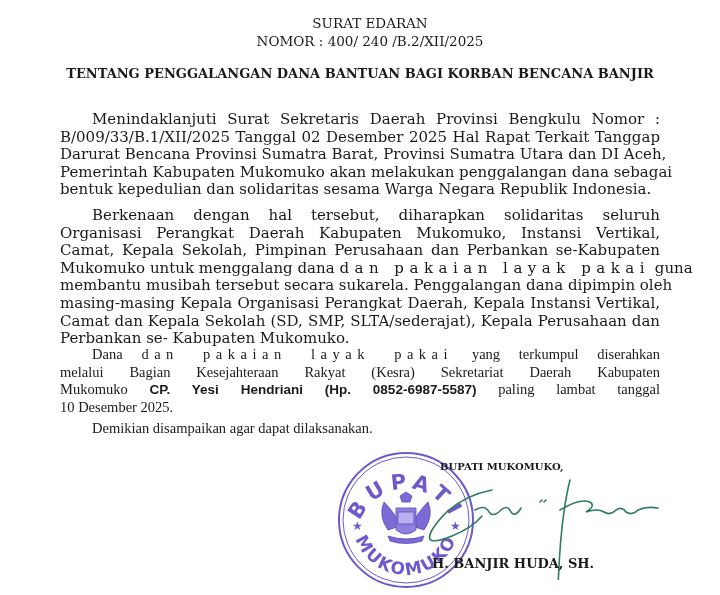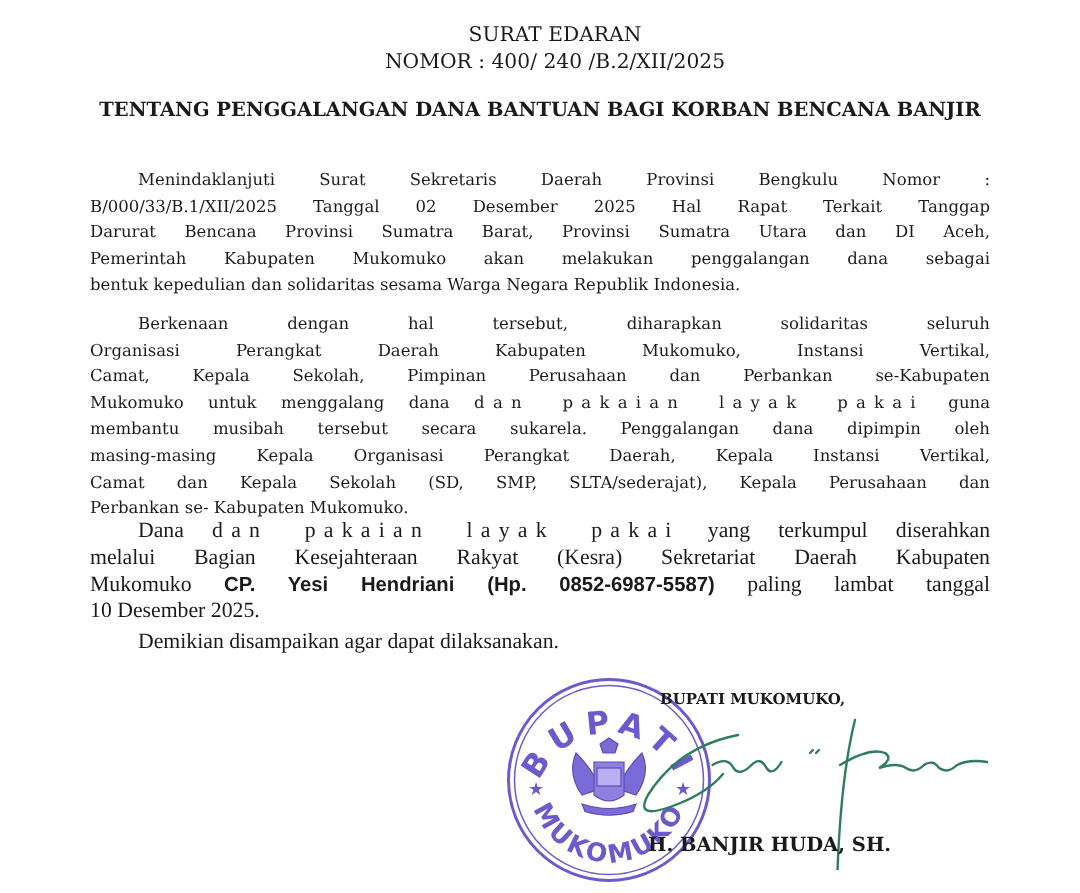--- a/index.html
+++ b/index.html
@@ -3,21 +3,21 @@
   <meta charset="utf-8">
   <style>
     html, body { margin:0; padding:0; background:#ffffff; }
     body { width:720px; height:595px; position:relative; overflow:hidden;
       font-family: "DejaVu Serif", "Liberation Serif", serif; color:#1a1a1a; }
     .page { position:absolute; left:0; top:0; width:636px; height:595px; }
     .hdr { position:absolute; left:0; width:720px; text-align:center; font-size:13.5px; letter-spacing:0; }
     .hdr.t1 { top:15px; left:10px; }
     .hdr.t2 { top:33px; left:10px; }
     .subject { position:absolute; left:60px; width:600px; text-align:center; font-weight:bold; font-size:13px; line-height:18px; top:65px; }
-    .para { position:absolute; left:60px; width:600px; font-size:11px; line-height:17.6px; text-align:justify; }
+    .para { position:absolute; left:60px; width:600px; font-size:15px; line-height:17.6px; text-align:justify; }
     .para .ln { display:block; text-align:justify; text-align-last:justify; white-space:nowrap; overflow:visible; }
     .para .ln.last { text-align-last:left; }
     .ln { height:17.6px; }
     .indent { padding-left:32px; }
     .p1 { top:111px; }
     .p2 { top:207px; }
     .p3 { top:346px; font-family:"Liberation Serif", serif; font-size:14.5px; }
     .p4 { top:420px; font-family:"Liberation Serif", serif; font-size:14.5px; }
     .spaced { letter-spacing:5.5px; }
     .b { font-weight:bold; font-family:"Liberation Sans", sans-serif; font-size:13.5px; }
@@ -33,21 +33,21 @@
 
   <div class="hdr t1">SURAT EDARAN</div>
   <div class="hdr t2">NOMOR : 400/ 240 /B.2/XII/2025</div>
 
   <div class="subject">
     <div>TENTANG PENGGALANGAN DANA BANTUAN BAGI KORBAN BENCANA BANJIR</div>
   </div>
 
   <div class="para p1">
     <span class="ln indent">Menindaklanjuti Surat Sekretaris Daerah Provinsi Bengkulu Nomor :</span>
-    <span class="ln">B/000/33/B.1/XII/2025 Tanggal  02 Desember 2025  Hal Rapat Terkait Tanggap</span>
+    <span class="ln">B/009/33/B.1/XII/2025 Tanggal  02 Desember 2025  Hal Rapat Terkait Tanggap</span>
     <span class="ln">Darurat Bencana Provinsi Sumatra Barat, Provinsi Sumatra Utara dan DI Aceh,</span>
     <span class="ln">Pemerintah Kabupaten Mukomuko akan melakukan penggalangan dana sebagai</span>
     <span class="ln last">bentuk kepedulian dan solidaritas sesama Warga Negara Republik Indonesia.</span>
   </div>
 
   <div class="para p2">
     <span class="ln indent">Berkenaan dengan hal tersebut, diharapkan solidaritas seluruh</span>
     <span class="ln">Organisasi Perangkat Daerah Kabupaten Mukomuko, Instansi Vertikal,</span>
     <span class="ln">Camat, Kepala Sekolah, Pimpinan Perusahaan dan Perbankan se-Kabupaten</span>
     <span class="ln">

